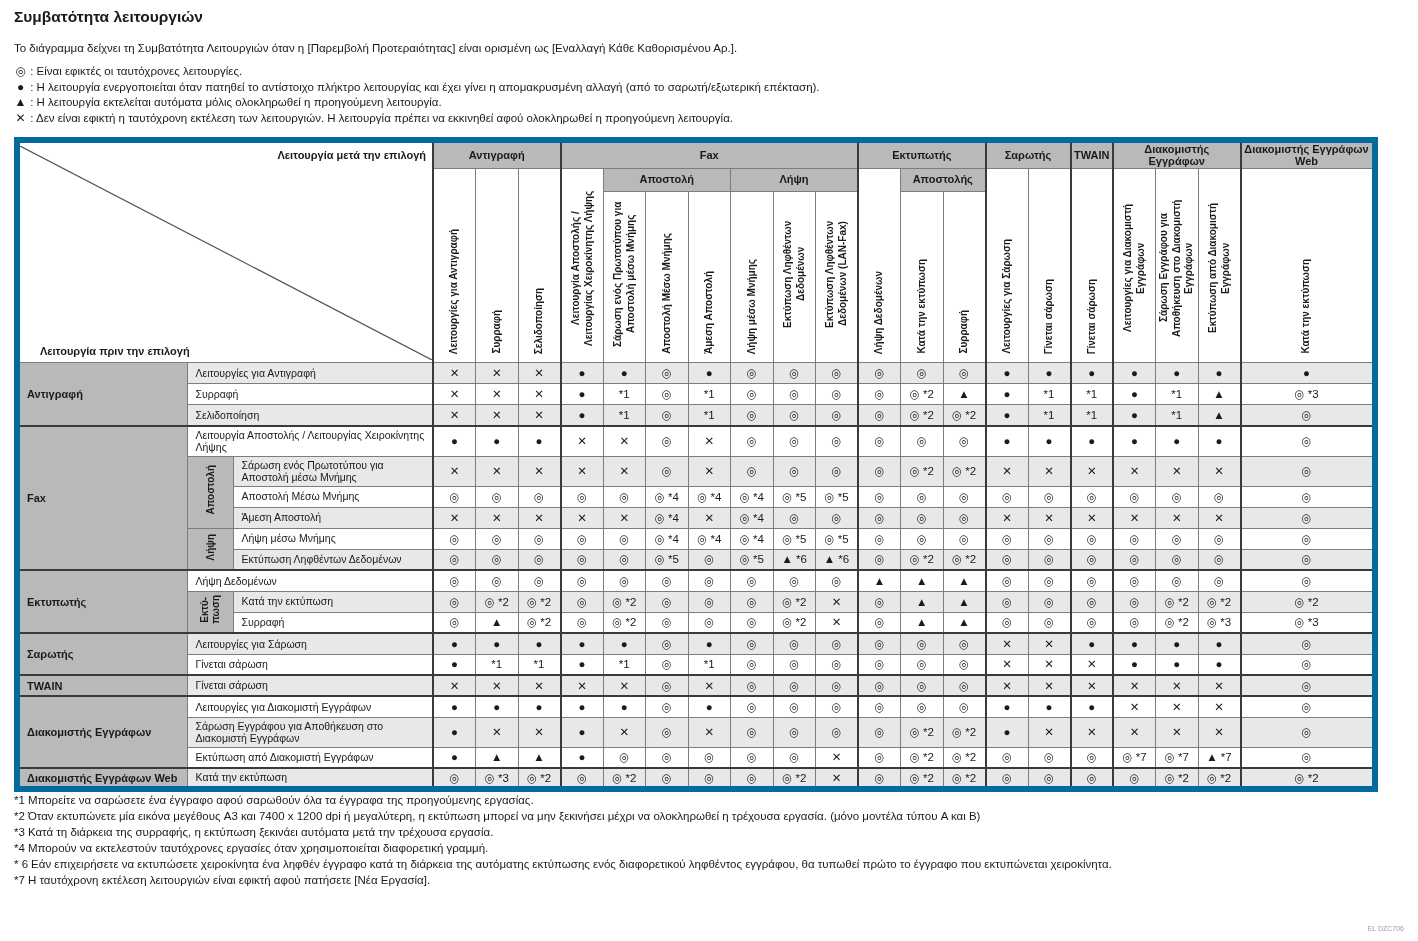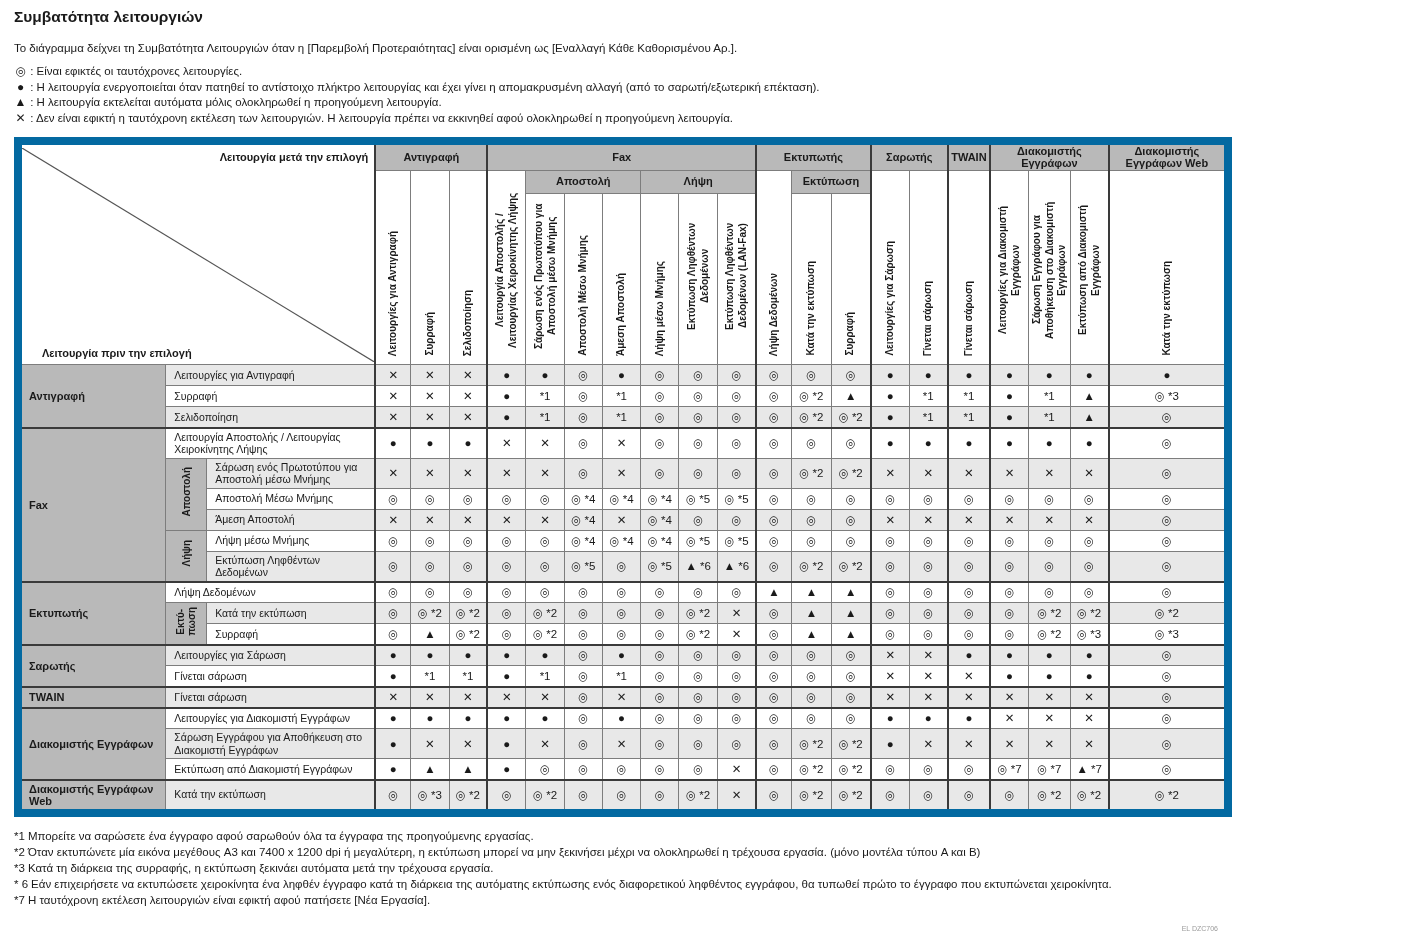--- a/index.html
+++ b/index.html
@@ -1,23 +1,23 @@
 <!DOCTYPE html>
 <html lang="el"><head>
 <meta charset="utf-8">
 <style>
   html,body{margin:0;padding:0;background:#fff;}
   body{font-family:"Liberation Sans","DejaVu Sans",sans-serif;color:#1a1a1a;}
-  .page{position:relative;width:1232px;height:941px;overflow:hidden;box-sizing:border-box;padding:8px 0 0 14px;background:#fff;}
+  .page{position:relative;width:1418px;height:941px;overflow:hidden;box-sizing:border-box;padding:8px 0 0 14px;background:#fff;}
   .title{font-size:15.5px;font-weight:bold;margin:0 0 15px 0;}
   .intro{font-size:11.5px;margin:0 0 8px 0;line-height:15px;}
   .legend-line{font-size:11.5px;line-height:15.5px;}
   .lsym{display:inline-block;min-width:13px;text-align:center;font-size:12px;}
   .lsep{white-space:pre;}
-  table.matrix{border-collapse:collapse;table-layout:fixed;margin-top:11px;border:8px solid #0369a1;}
+  table.matrix{border-collapse:collapse;table-layout:fixed;margin-top:11px;border:6px solid #0369a1;}
   .matrix th,.matrix td{border:1px solid #7d7d7d;box-sizing:border-box;overflow:hidden;}
   thead tr:nth-child(1){height:24px;}
   thead tr:nth-child(2){height:23px;}
   thead tr:nth-child(3){height:171px;}
   .ghead,.subhead{background:#b9b9b9;font-size:11px;font-weight:bold;text-align:center;padding:1px 2px;line-height:11.5px;}
   .vhead{background:#fff;vertical-align:bottom;text-align:center;padding:2px 0 4px 0;border-bottom:2px solid #3a3a3a;}
   .vtext{writing-mode:vertical-rl;transform:rotate(180deg);display:inline-block;font-size:10px;line-height:12.5px;max-height:172px;}
   .vhead.short .vtext{max-height:160px;}
   .corner{background:#fff;padding:0;border-bottom:2px solid #3a3a3a;}
   .cornerbox{position:relative;width:100%;height:214px;overflow:hidden;}
@@ -26,21 +26,21 @@
   .c-before{position:absolute;bottom:3px;left:20px;font-size:11px;font-weight:bold;}
   .rowgroup{background:#b9b9b9;font-weight:bold;font-size:11px;text-align:left;vertical-align:middle;padding:2px 4px 2px 7px;line-height:12px;}
   .rowsub{background:#b9b9b9;text-align:center;vertical-align:middle;padding:1px;}
   .rowsub .vtext{font-weight:bold;max-height:none;white-space:pre-line;font-size:10px;line-height:11px;}
   .rowlabel{font-size:10.5px;background:#fff;vertical-align:middle;text-align:left;padding:2px 4px 2px 8px;line-height:12.5px;}
   .c{background:#fff;text-align:center;vertical-align:middle;font-size:11.5px;white-space:nowrap;padding:1px 0;}
   .sh{background:#e8e8e8;}
   tbody tr{height:21px;}
   .gl{border-left:2px solid #3a3a3a !important;}
   tr.gt > td{border-top:2px solid #3a3a3a;}
-  .fns{margin-top:11px;font-size:11.5px;line-height:16px;}
+  .fns{font-size:11.5px;line-height:16px;}
   .fref{margin-right:3px;}
   .doccode{position:absolute;right:14px;bottom:9px;font-size:7px;color:#9a9a9a;}
 </style>
 </head>
 <body>
 
 <div class="page">
   <h1 class="title">Συμβατότητα λειτουργιών</h1>
   <p class="intro">Το διάγραμμα δείχνει τη Συμβατότητα Λειτουργιών όταν η [Παρεμβολή Προτεραιότητας] είναι ορισμένη ως [Εναλλαγή Κάθε Καθορισμένου Αρ.].</p>
   <div id="legend">
@@ -95,21 +95,21 @@
           <th class="ghead gl" colspan="1">Διακομιστής Εγγράφων Web</th>
         </tr>
         <tr>
           <th class="vhead gl" rowspan="2"><span class="vtext">Λειτουργίες για Αντιγραφή</span></th>
           <th class="vhead" rowspan="2"><span class="vtext">Συρραφή</span></th>
           <th class="vhead" rowspan="2"><span class="vtext">Σελιδοποίηση</span></th>
           <th class="vhead gl" rowspan="2"><span class="vtext">Λειτουργία Αποστολής / Λειτουργίας Χειροκίνητης Λήψης</span></th>
           <th class="subhead" colspan="3">Αποστολή</th>
           <th class="subhead" colspan="3">Λήψη</th>
           <th class="vhead gl" rowspan="2"><span class="vtext">Λήψη Δεδομένων</span></th>
-          <th class="subhead" colspan="2">Εκτύπωση</th>
+          <th class="subhead" colspan="2">Αποστολής</th>
           <th class="vhead gl" rowspan="2"><span class="vtext">Λειτουργίες για Σάρωση</span></th>
           <th class="vhead" rowspan="2"><span class="vtext">Γίνεται σάρωση</span></th>
           <th class="vhead gl" rowspan="2"><span class="vtext">Γίνεται σάρωση</span></th>
           <th class="vhead gl" rowspan="2"><span class="vtext">Λειτουργίες για Διακομιστή Εγγράφων</span></th>
           <th class="vhead" rowspan="2"><span class="vtext">Σάρωση Εγγράφου για Αποθήκευση στο Διακομιστή Εγγράφων</span></th>
           <th class="vhead" rowspan="2"><span class="vtext">Εκτύπωση από Διακομιστή Εγγράφων</span></th>
           <th class="vhead gl" rowspan="2"><span class="vtext">Κατά την εκτύπωση</span></th>
         </tr>
         <tr>
           <th class="vhead short"><span class="vtext">Σάρωση ενός Πρωτοτύπου για Αποστολή μέσω Μνήμης</span></th>
@@ -570,17 +570,18 @@
           <td class="c sh">◎ *2</td>
           <td class="c sh">◎ *2</td>
           <td class="c sh gl">◎ *2</td>
         </tr>
       </tbody>
     </table>
   <div class="fns" id="footnotes">
       <div class="fn-line"><span class="fref">*1</span><span class="ftext">Μπορείτε να σαρώσετε ένα έγγραφο αφού σαρωθούν όλα τα έγγραφα της προηγούμενης εργασίας.</span></div>
       <div class="fn-line"><span class="fref">*2</span><span class="ftext">Όταν εκτυπώνετε μία εικόνα μεγέθους A3 και 7400 x 1200 dpi ή μεγαλύτερη, η εκτύπωση μπορεί να μην ξεκινήσει μέχρι να ολοκληρωθεί η τρέχουσα εργασία. (μόνο μοντέλα τύπου A και B)</span></div>
       <div class="fn-line"><span class="fref">*3</span><span class="ftext">Κατά τη διάρκεια της συρραφής, η εκτύπωση ξεκινάει αυτόματα μετά την τρέχουσα εργασία.</span></div>
+      <div class="fn-line"><span class="fref">*4</span><span class="ftext">Μπορούν να εκτελεστούν ταυτόχρονες εργασίες όταν χρησιμοποιείται διαφορετική γραμμή.</span></div>
       <div class="fn-line"><span class="fref">* 6</span><span class="ftext">Εάν επιχειρήσετε να εκτυπώσετε χειροκίνητα ένα ληφθέν έγγραφο κατά τη διάρκεια της αυτόματης εκτύπωσης ενός διαφορετικού ληφθέντος εγγράφου, θα τυπωθεί πρώτο το έγγραφο που εκτυπώνεται χειροκίνητα.</span></div>
       <div class="fn-line"><span class="fref">*7</span><span class="ftext">Η ταυτόχρονη εκτέλεση λειτουργιών είναι εφικτή αφού πατήσετε [Νέα Εργασία].</span></div>
     </div>
   <div class="doccode">EL DZC706</div>
 </div>
 
 </body></html>

